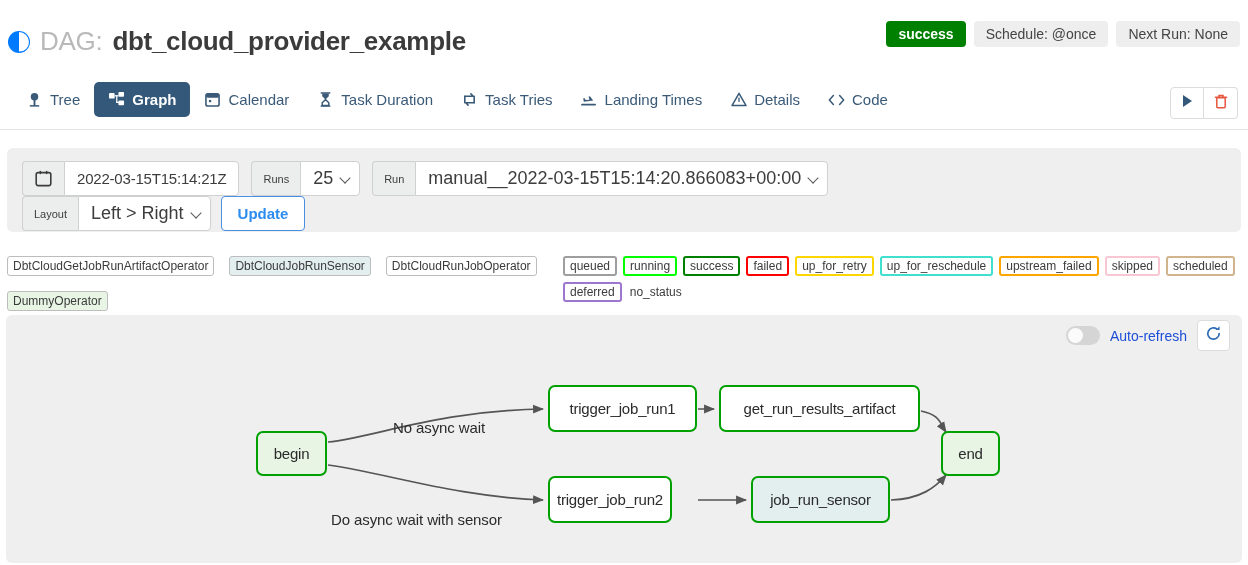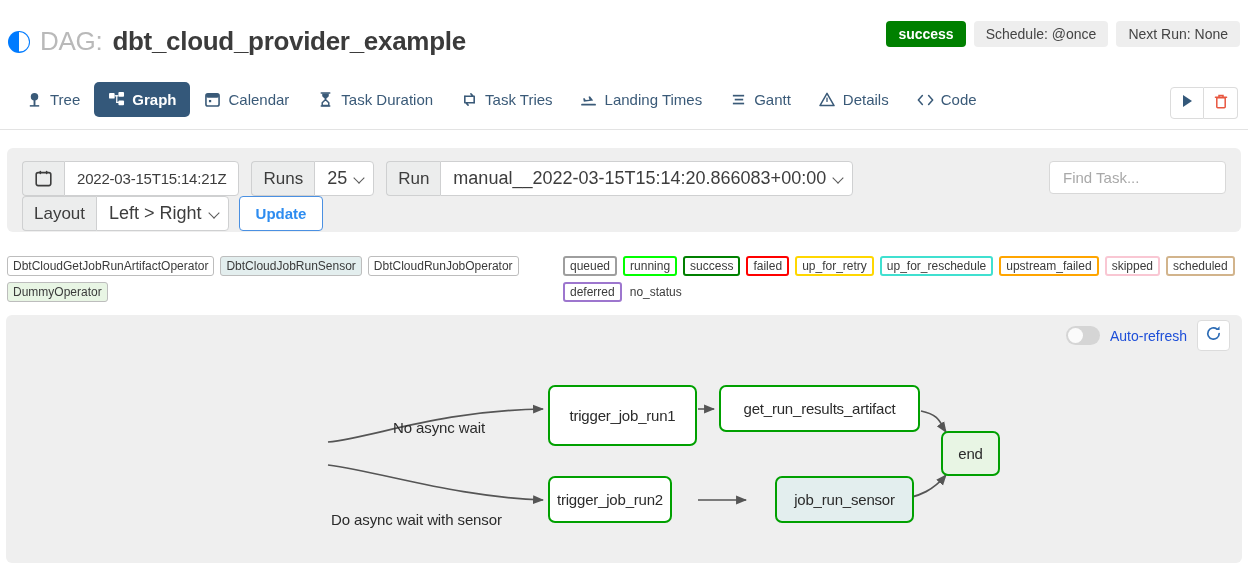--- a/index.html
+++ b/index.html
@@ -80,21 +80,21 @@
   .filter-panel {
     position: absolute; left: 7px; top: 148px; width: 1234px; height: 84px;
     background: #efefef; border-radius: 6px;
   }
   .filter-row1 { position: absolute; left: 15px; top: 13px; display: flex; align-items: stretch; }
   .filter-row2 { position: absolute; left: 15px; top: 48px; display: flex; align-items: stretch; gap: 0; }
 
   .ig { display: flex; align-items: stretch; }
   .ig-addon {
     background: #eceded; border: 1px solid #cfd0d1; color: #3d3d3d;
-    font-size: 17px; padding: 6px 11px; display: flex; align-items: center;
+    font-size: 11px; padding: 6px 11px; display: flex; align-items: center;
     white-space: nowrap;
   }
   .ig .ig-addon.l { border-radius: 4px 0 0 4px; border-right: none; }
   .ig-input {
     background: #ffffff; border: 1px solid #cfd0d1; color: #3d3d3d;
     font-size: 15px; padding: 6px 12px; display: flex; align-items: center;
     border-radius: 0 4px 4px 0; font-family: "Liberation Sans", sans-serif;
     letter-spacing: -0.2px;
   }
   .ig-select {
@@ -119,21 +119,21 @@
   .find-task {
     position: absolute; right: 15px; top: 13px;
     background: #fff; border: 1px solid #d8d8d8; border-radius: 4px;
     font-size: 15px; color: #a9a9a9; padding: 7px 13px; width: 177px;
   }
 
   
   .legend { position: absolute; left: 0; top: 256px; width: 1248px; }
   .legend-ops {
     position: absolute; left: 7px; top: 0; width: 540px;
-    display: flex; flex-wrap: wrap; gap: 6px;
+    display: flex; flex-wrap: wrap; gap: 15px;
   }
   .legend-states {
     position: absolute; left: 563px; top: 0; width: 696px;
     display: flex; flex-wrap: wrap; gap: 6px;
   }
   .chip {
     font-size: 12px; padding: 2px 5px; border-radius: 3px;
     border: 1px solid #bdbdbd; background: #ffffff; color: #3b3b3b;
     white-space: nowrap; line-height: 14px;
   }
@@ -264,30 +264,20 @@
       <div class="tab">
         <span class="ic">
           <svg width="16" height="15" viewBox="0 0 17 16">
               <path d="M1 13.5 H15" stroke="#3a5a78" stroke-width="1.8" stroke-linecap="round"></path>
               <path d="M3 10.5 L13 9 L9.5 4.5 L8 5 L9 8.2 L5 8.6 L3.5 6.5 L2.3 7 Z" fill="#3a5a78"></path>
             </svg>
         </span>
         <span>Landing Times</span>
       </div>
 
-      <div class="tab">
-        <span class="ic">
-          <svg width="15" height="15" viewBox="0 0 16 16">
-              <rect x="2" y="3" width="12" height="1.8" fill="#3a5a78"></rect>
-              <rect x="4" y="7.2" width="9" height="1.8" fill="#3a5a78"></rect>
-              <rect x="2" y="11.4" width="12" height="1.8" fill="#3a5a78"></rect>
-            </svg>
-        </span>
-        <span>Gantt</span>
-      </div>
 
       <div class="tab">
         <span class="ic">
           <svg width="16" height="15" viewBox="0 0 17 16">
               <path d="M8.5 1.5 L16 14.5 H1 Z" fill="none" stroke="#3a5a78" stroke-width="1.6" stroke-linejoin="round"></path>
               <rect x="7.8" y="6" width="1.4" height="4.6" fill="#3a5a78"></rect>
             </svg>
         </span>
         <span>Details</span>
       </div>
@@ -354,21 +344,20 @@
     </div>
 
     <div class="filter-row2">
       <div class="ig">
         <span class="ig-addon l">Layout</span>
         <span class="ig-select">Left &gt; Right</span>
       </div>
       <div class="btn-update">Update</div>
     </div>
 
-    <div class="find-task">Find Task...</div>
   </div>
 
   <div class="legend">
     <div class="legend-ops">
       <span class="chip" style="background:#ffffff">DbtCloudGetJobRunArtifactOperator</span>
       <span class="chip" style="background:#e3eeee">DbtCloudJobRunSensor</span>
       <span class="chip" style="background:#ffffff">DbtCloudRunJobOperator</span>
       <span class="chip" style="background:#e8f5e4">DummyOperator</span>
     </div>
 
@@ -418,21 +407,22 @@
       <path d="M 915 96 C 934 100, 934 108, 940 117" fill="none" stroke="#555555" stroke-width="1.7" marker-end="url(#arrow)"></path>
 
       <path d="M 692 185 L 740 185" fill="none" stroke="#555555" stroke-width="1.7" marker-end="url(#arrow)"></path>
 
       <path d="M 885 185 C 915 184, 930 172, 940 160" fill="none" stroke="#555555" stroke-width="1.7" marker-end="url(#arrow)"></path>
     </svg>
 
     <div class="edge-label" style="left:387px; top:104px;">No async wait</div>
     <div class="edge-label" style="left:325px; top:196px;">Do async wait with sensor</div>
 
-    <div class="node-box" style="left:542px; top:70px;  width:149px; height:61px;">trigger_job_run1</div>
+    <div class="node-box dummy" style="left:250px; top:116px; width:71px;  height:45px;">begin</div>
+    <div class="node-box" style="left:542px; top:70px;  width:149px; height:47px;">trigger_job_run1</div>
     <div class="node-box" style="left:713px; top:70px;  width:201px; height:47px;">get_run_results_artifact</div>
     <div class="node-box" style="left:542px; top:161px; width:124px; height:47px;">trigger_job_run2</div>
-    <div class="node-box sensor" style="left:745px; top:161px; width:139px; height:47px;margin-left:24px;">job_run_sensor</div>
+    <div class="node-box sensor" style="left:745px; top:161px; width:139px; height:47px;">job_run_sensor</div>
     <div class="node-box dummy" style="left:935px; top:116px; width:59px;  height:45px;">end</div>
 
   </div>
 
 </div>
 
 </body></html>

